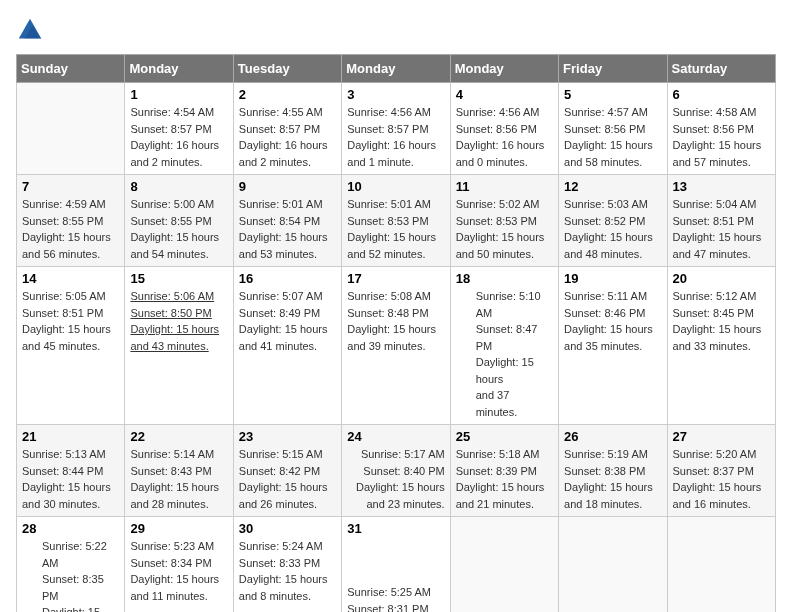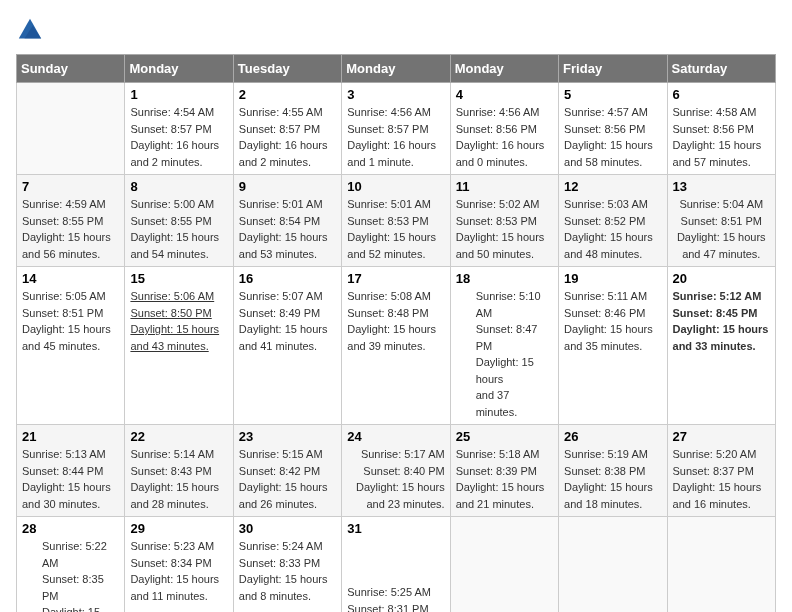--- a/index.html
+++ b/index.html
@@ -203,21 +203,21 @@
         </td>
         <td>
           <span class="day-number">12</span>
           <div class="day-info" style="white-space: pre-line;">Sunrise: 5:03 AM
 Sunset: 8:52 PM
 Daylight: 15 hours
 and 48 minutes.</div>
         </td>
         <td>
           <span class="day-number">13</span>
-          <div class="day-info" style="white-space: pre-line; text-align: center;">Sunrise: 5:04 AM
+          <div class="day-info" style="white-space: pre-line;">Sunrise: 5:04 AM
 Sunset: 8:51 PM
 Daylight: 15 hours
 and 47 minutes.</div>
         </td>
       </tr>
       <tr>
         <td>
           <span class="day-number">14</span>
           <div class="day-info" style="white-space: pre-line;">Sunrise: 5:05 AM
 Sunset: 8:51 PM
@@ -254,21 +254,21 @@
         </td>
         <td>
           <span class="day-number">19</span>
           <div class="day-info" style="white-space: pre-line;">Sunrise: 5:11 AM
 Sunset: 8:46 PM
 Daylight: 15 hours
 and 35 minutes.</div>
         </td>
         <td>
           <span class="day-number">20</span>
-          <div class="day-info" style="white-space: pre-line; font-weight: bold;">Sunrise: 5:12 AM
+          <div class="day-info" style="white-space: pre-line;">Sunrise: 5:12 AM
 Sunset: 8:45 PM
 Daylight: 15 hours
 and 33 minutes.</div>
         </td>
       </tr>
       <tr>
         <td>
           <span class="day-number">21</span>
           <div class="day-info" style="white-space: pre-line;">Sunrise: 5:13 AM
 Sunset: 8:44 PM

